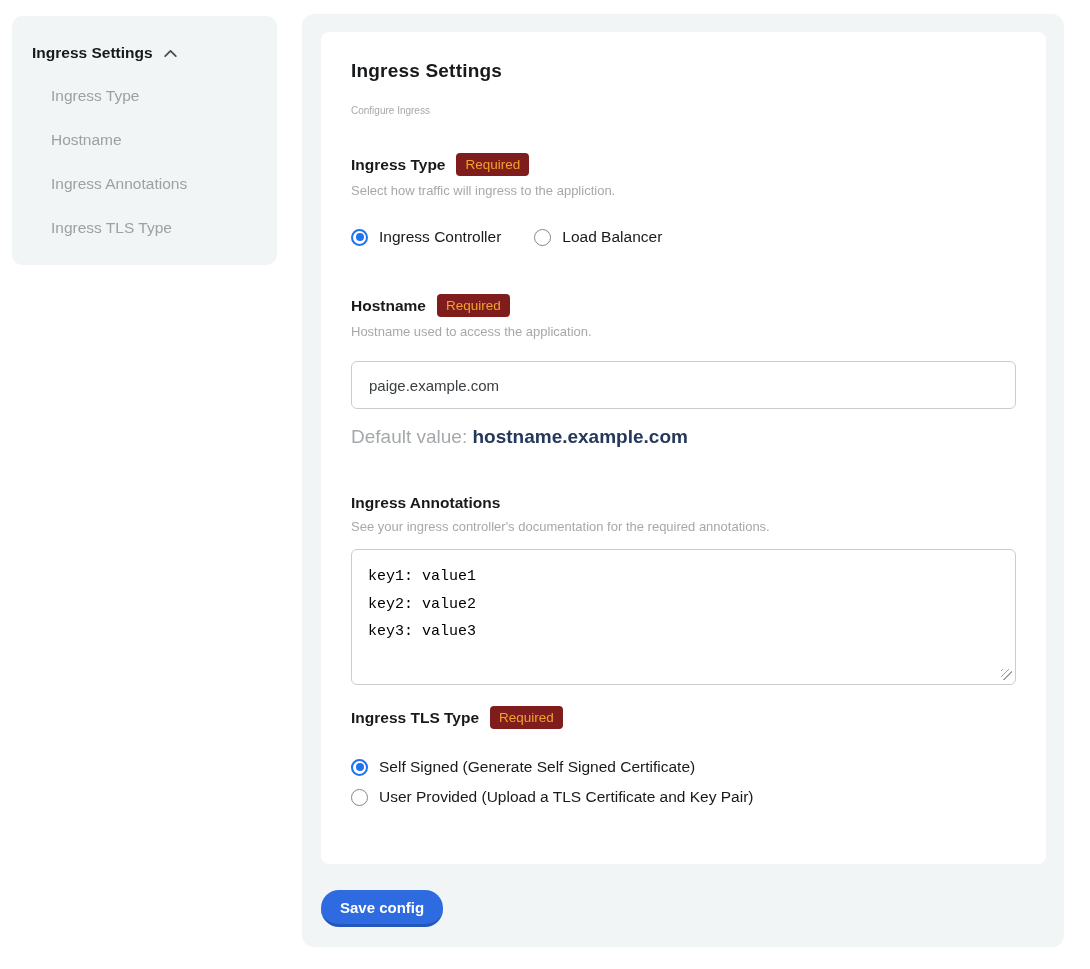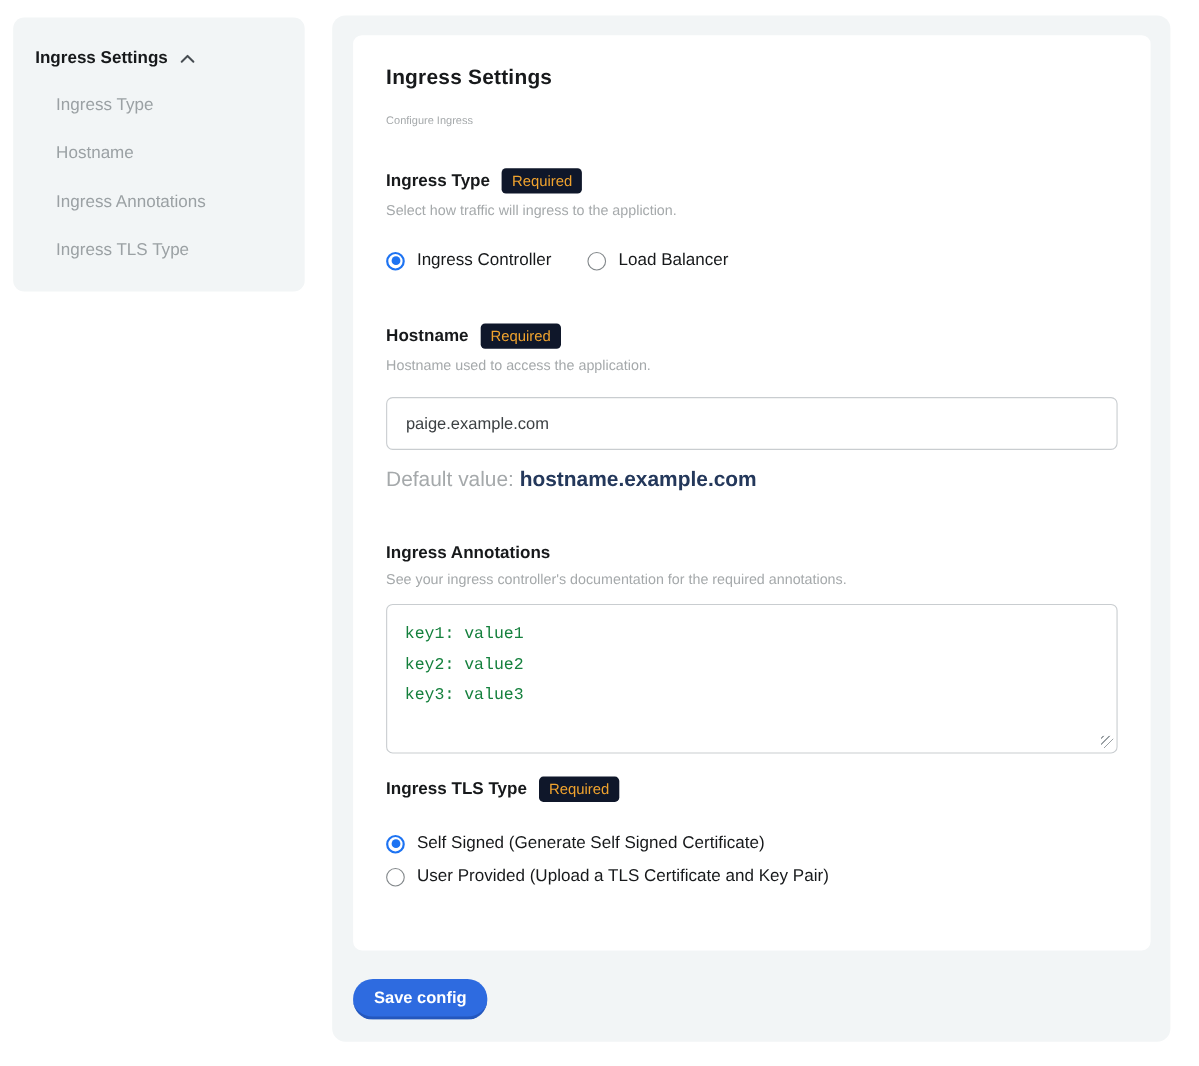--- a/index.html
+++ b/index.html
@@ -20,21 +20,21 @@
   .panel { position:absolute; left:302px; top:14px; width:762px; height:933px;
     background:#f2f5f6; border-radius:12px; padding:18px 18px 20px 19px; }
   .card { width:725px; height:832px; background:#ffffff; border-radius:8px;
     padding:28px 30px; }
 
   .card-title { font-size:19px; font-weight:bold; color:#17191b; letter-spacing:.2px; }
   .card-subtitle { margin-top:23px; font-size:10px; color:#a5a9ab; }
 
   .section-heading { display:flex; align-items:center; gap:11px; }
   .section-label { font-size:15.5px; font-weight:bold; color:#17191b; }
-  .badge { background:#0f172a; color:#f0a32e; font-size:13.5px;
+  .badge { background:#7f1d1d; color:#f0a32e; font-size:13.5px;
     padding:4px 9px; border-radius:4px; }
   .section-desc { margin-top:7px; font-size:13px; color:#a5a9ab; }
 
   .mt-ingress-type { margin-top:37px; }
   .mt-hostname { margin-top:48px; }
   .mt-annotations { margin-top:46px; }
   .mt-tls { margin-top:21px; }
 
   
   .radio-row-inline { display:flex; align-items:center; gap:33px; margin-top:30px; }
@@ -54,21 +54,21 @@
     font-family:"Liberation Sans", sans-serif; font-size:15px; color:#3c4043;
     background:#fff; outline:none; }
   .helper { margin-top:17px; font-size:19px; color:#a5a9ab; }
   .helper-strong { font-weight:bold; color:#24385b; }
 
   
   .textarea-wrap { position:relative; margin-top:15px; width:665px; }
   .anno-textarea { display:block; width:665px; height:136px;
     border:1px solid #c9cdd0; border-radius:6px; padding:13px 16px;
     font-family:"Liberation Mono","DejaVu Sans Mono",monospace; font-size:15px;
-    line-height:27.5px; color:#15803d; background:#fff; resize:none; outline:none; }
+    line-height:27.5px; color:#000000; background:#fff; resize:none; outline:none; }
   .resize-handle { position:absolute; right:4px; bottom:5px; width:11px; height:11px;
     cursor:nwse-resize;
     background:
       linear-gradient(135deg, transparent 0 1px, #9aa0a4 1px 2px, transparent 2px 5px,
         #9aa0a4 5px 6px, transparent 6px 9px, #9aa0a4 9px 10px, transparent 10px); }
 
   
   .save-button { margin-top:26px; margin-left:0; display:inline-block;
     background:#2e6be0; color:#ffffff; font-family:"Liberation Sans", sans-serif;
     font-size:15px; font-weight:bold; border:none; border-bottom:3px solid #2457bd;

